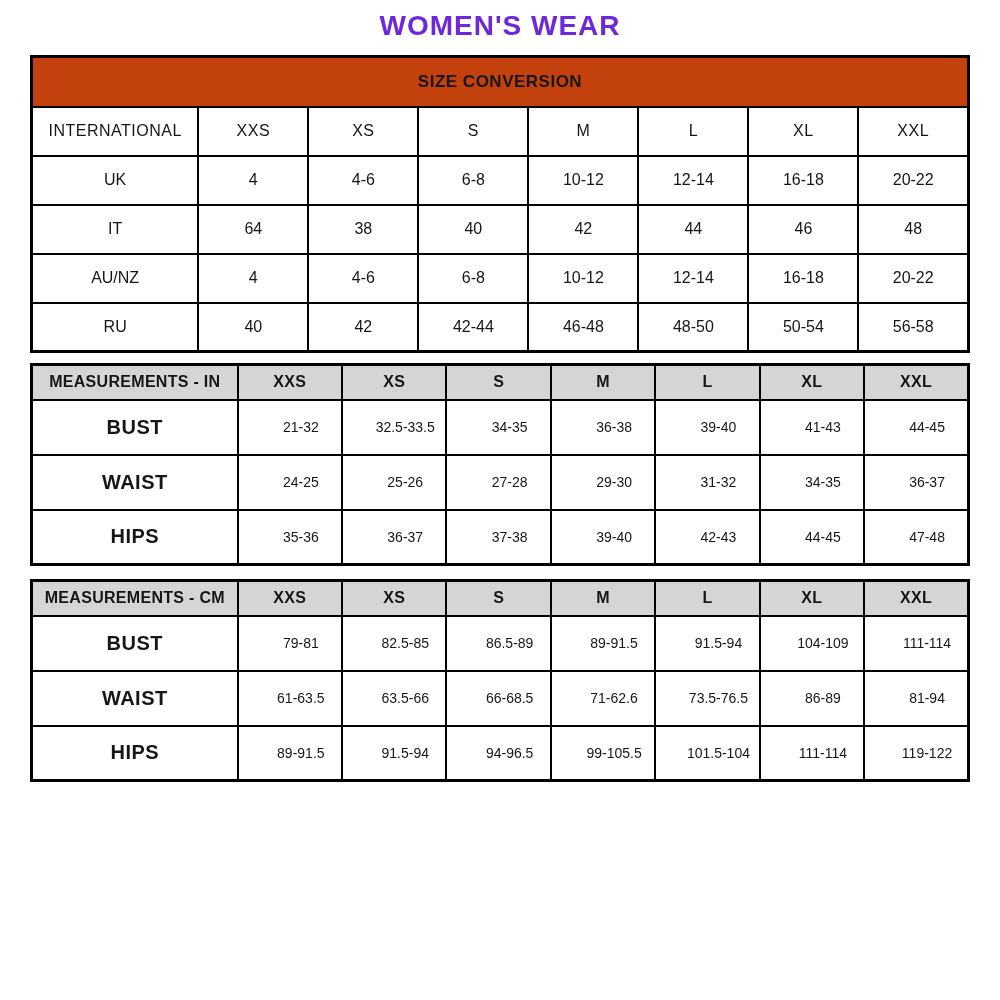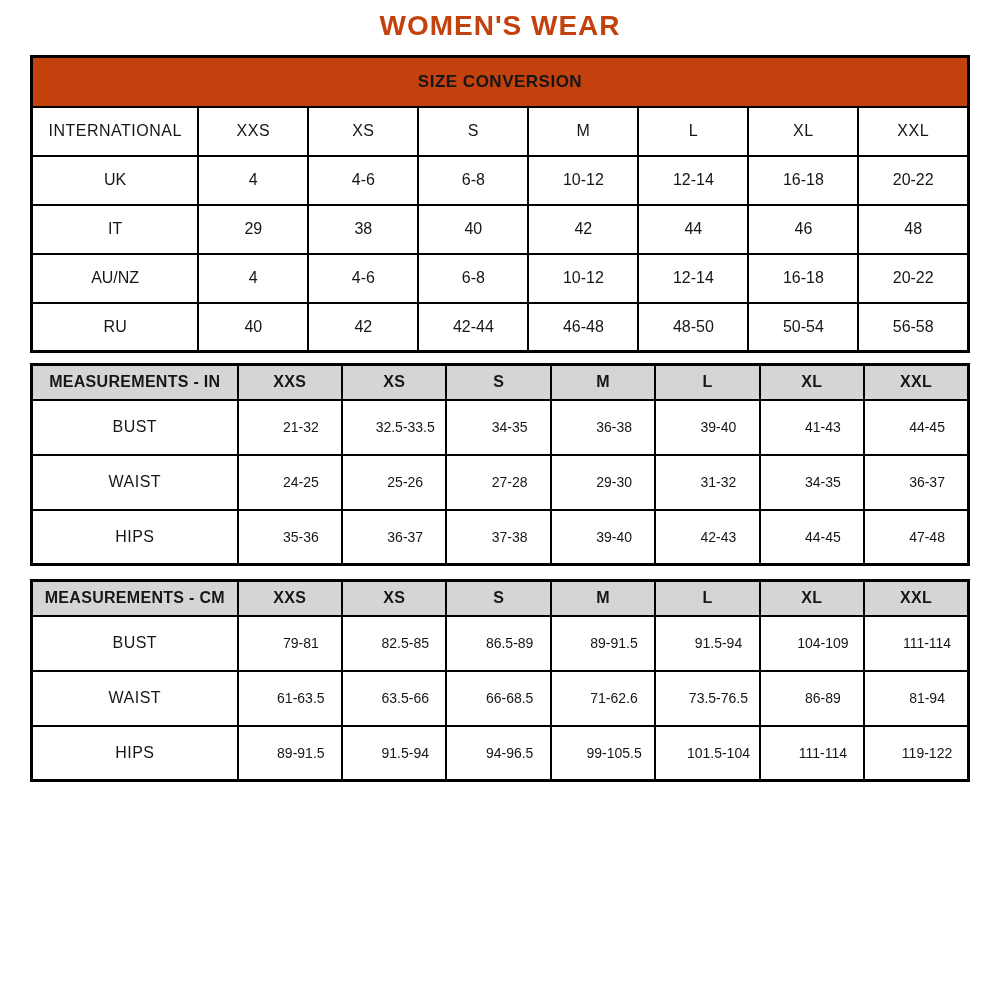--- a/index.html
+++ b/index.html
@@ -11,21 +11,21 @@
     color: #161616;
   }
   .wrap { padding: 8px 30px 0 30px; }
 
   .page-title {
     text-align: center;
     font-size: 28px;
     font-weight: 600;
     letter-spacing: 1px;
     margin: 2px 0 13px 0;
-    color: #c2410c;
+    color: #6d28d9;
   }
 
   table {
     width: 100%;
     border-collapse: collapse;
     table-layout: fixed;
     border: 3px solid #000;
   }
   td, th {
     border: 2px solid #000;
@@ -51,21 +51,21 @@
   
   .t2 { margin-bottom: 13px; }
   .tm th {
     background: #d5d5d5;
     height: 35px;
     font-size: 16px;
     font-weight: 700;
     letter-spacing: 0.3px;
   }
   .tm td { height: 55px; }
-  .tm td.rlabel { font-size: 16px; font-weight: 400; letter-spacing: 0.5px; }
+  .tm td.rlabel { font-size: 20px; font-weight: 700; letter-spacing: 0.5px; }
   .tm td.val { font-size: 14px; font-weight: 400; padding-left: 24px; }
 
   
   .c-label1 { width: 17.8%; }
   .c-size1  { width: 11.743%; }
   .c-label2 { width: 22%; }
   .c-size2  { width: 11.143%; }
 </style>
 </head>
 <body>
@@ -106,21 +106,21 @@
         <td>4</td>
         <td>4-6</td>
         <td>6-8</td>
         <td>10-12</td>
         <td>12-14</td>
         <td>16-18</td>
         <td>20-22</td>
       </tr>
       <tr>
         <td>IT</td>
-        <td>29</td>
+        <td>64</td>
         <td>38</td>
         <td>40</td>
         <td>42</td>
         <td>44</td>
         <td>46</td>
         <td>48</td>
       </tr>
       <tr>
         <td>AU/NZ</td>
         <td>4</td>

